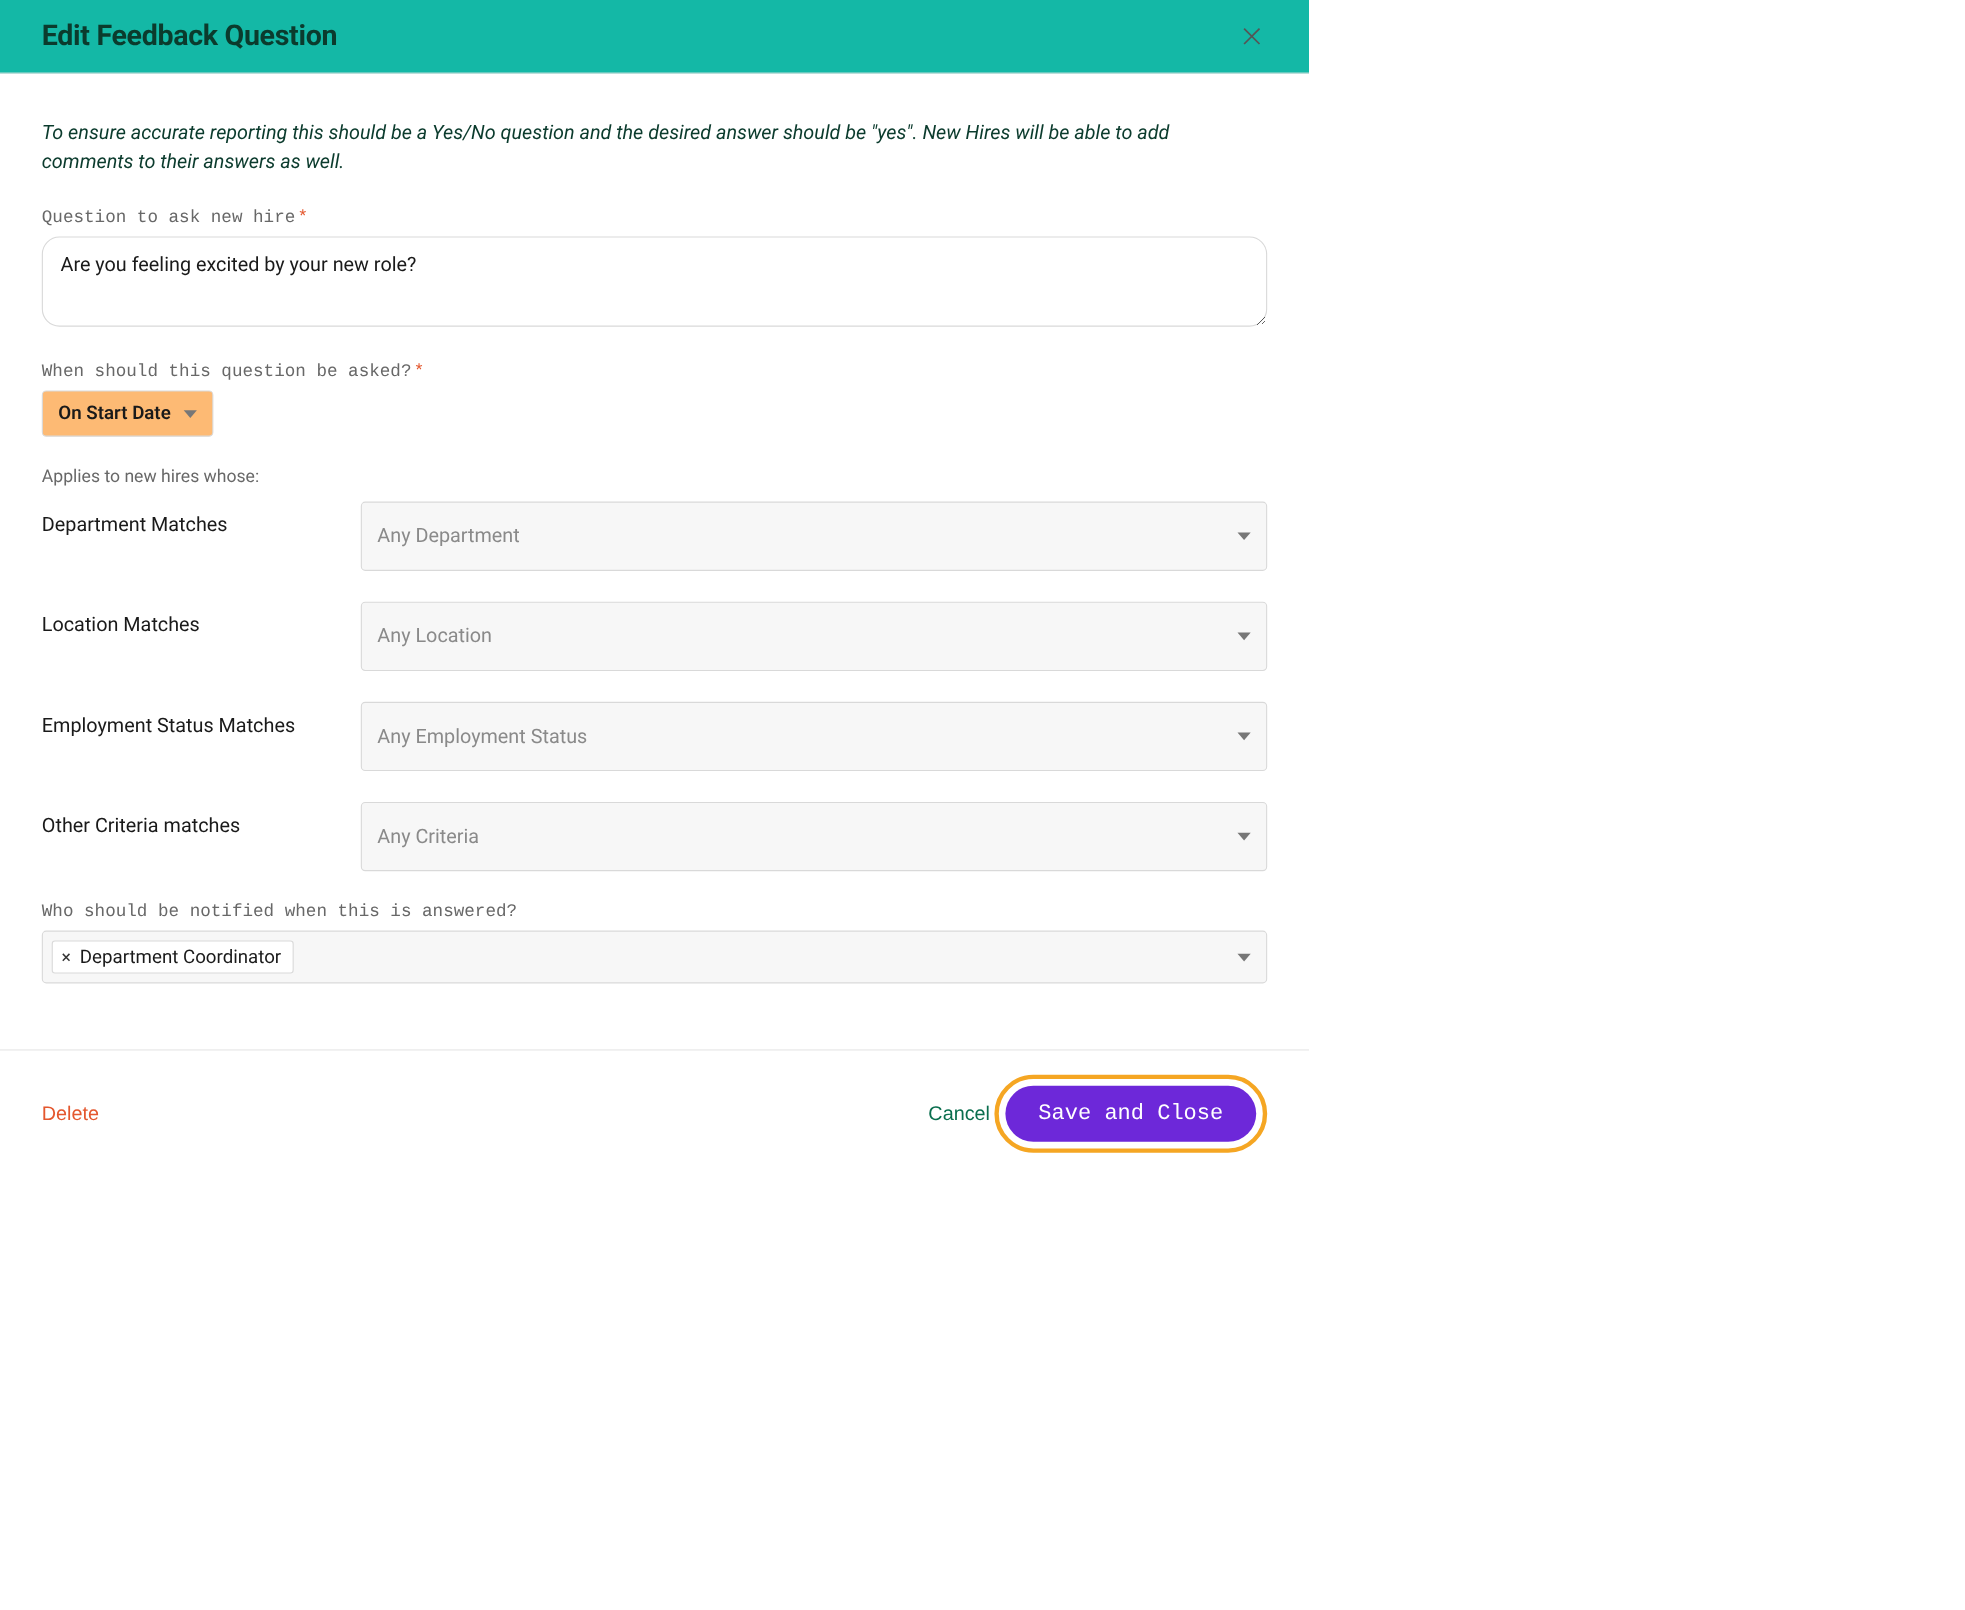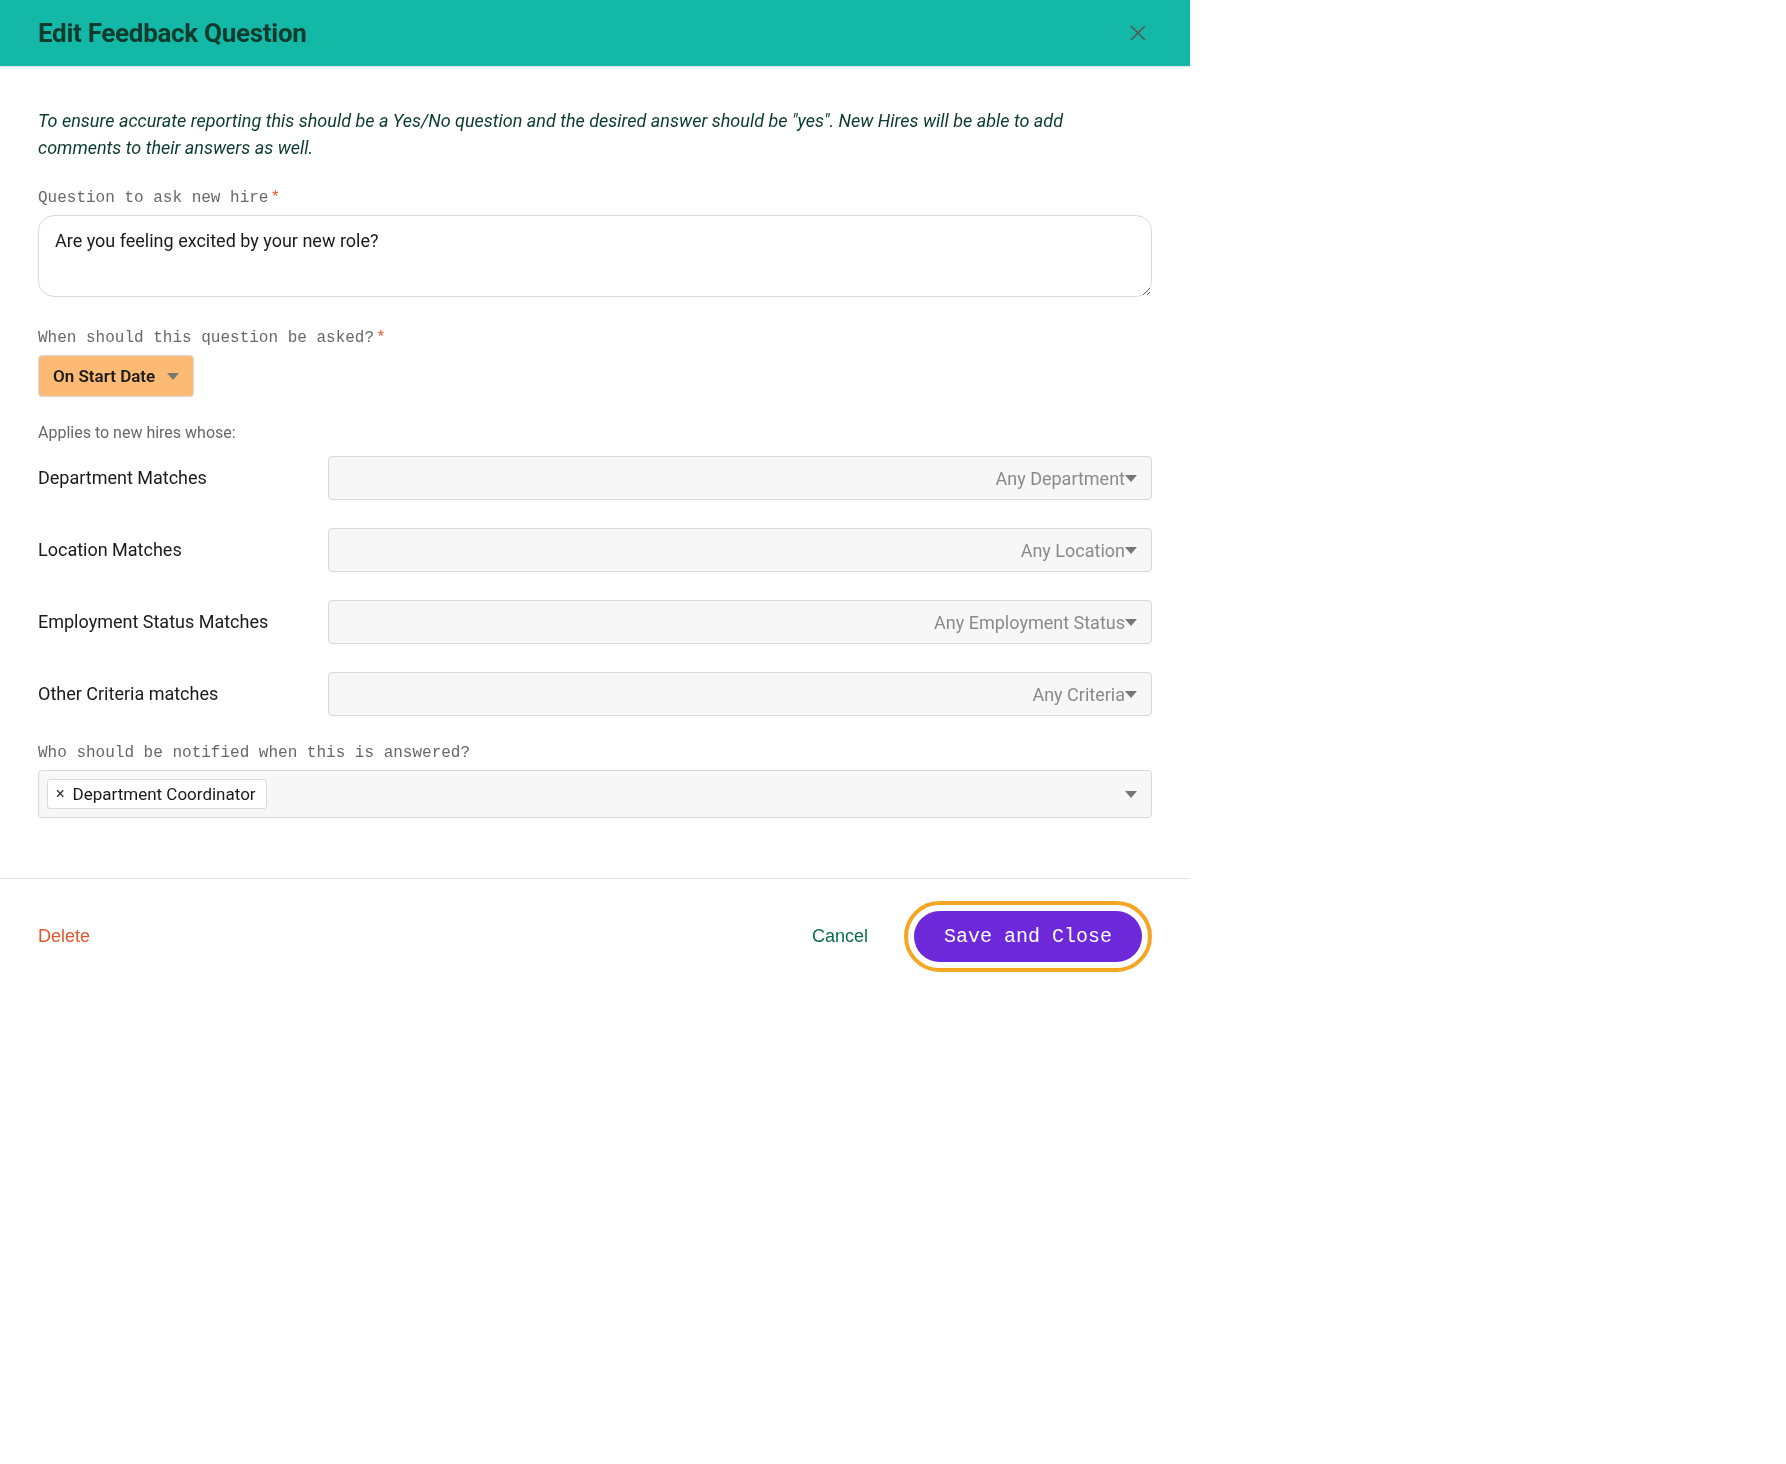--- a/index.html
+++ b/index.html
@@ -104,27 +104,27 @@
     row-gap: 28px;
     align-items: start;
   }
   .criteria-label {
     font-size: 18px;
     color: #1a1a1a;
     line-height: 1.35;
     padding-top: 10px;
   }
   .criteria-select {
-    height: 44px;
+    height: 63px;
     border: 1px solid #d9d9d9;
     border-radius: 4px;
     background: #f7f7f7;
     display: flex;
     align-items: center;
-    justify-content: flex-end;
+    justify-content: space-between;
     padding: 0 14px;
     cursor: pointer;
   }
   .criteria-select .placeholder {
     color: #8a8a8a;
     font-size: 18px;
   }
 
   .notify-block { margin-top: 28px; }
   .notify-select {
@@ -170,21 +170,21 @@
     color: #e4572e;
     font-size: 18px;
     background: none;
     border: none;
     cursor: pointer;
     padding: 0;
   }
   .footer-right {
     display: flex;
     align-items: center;
-    gap: 36px;
+    gap: 4px;
   }
   .cancel-link {
     color: #0a6e4e;
     font-size: 18px;
     background: none;
     border: none;
     cursor: pointer;
     padding: 0;
   }
   .save-highlight {

